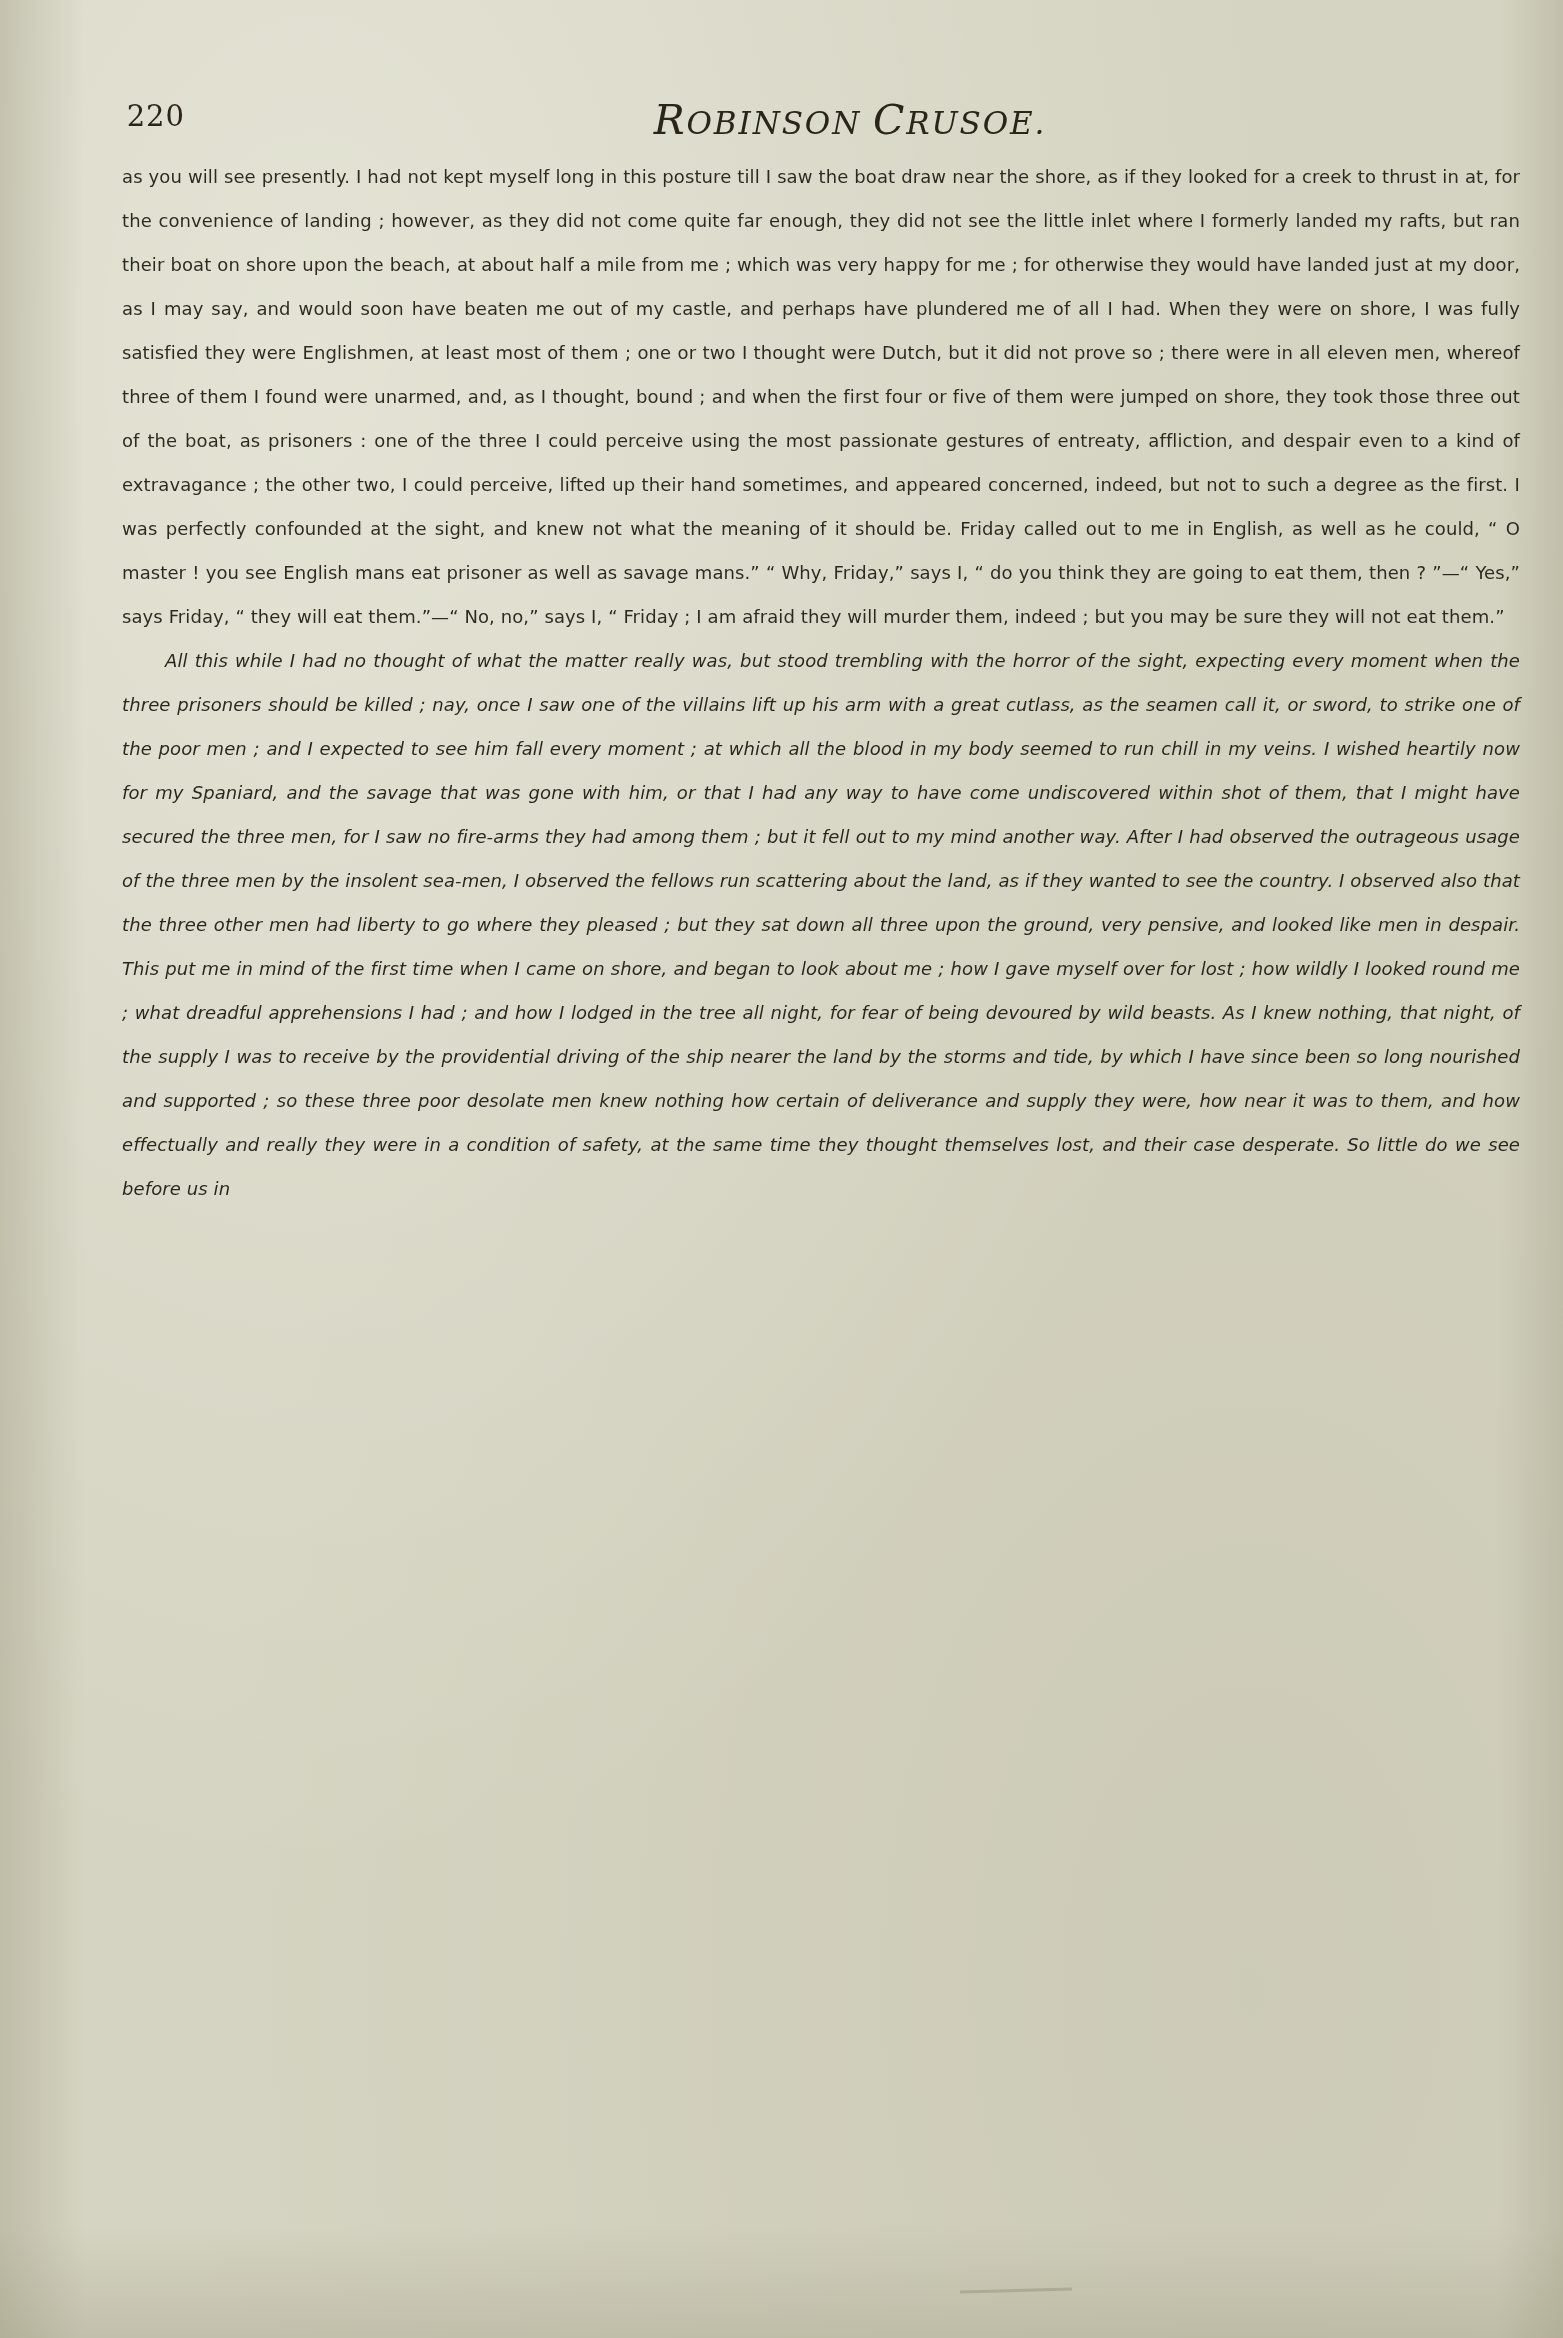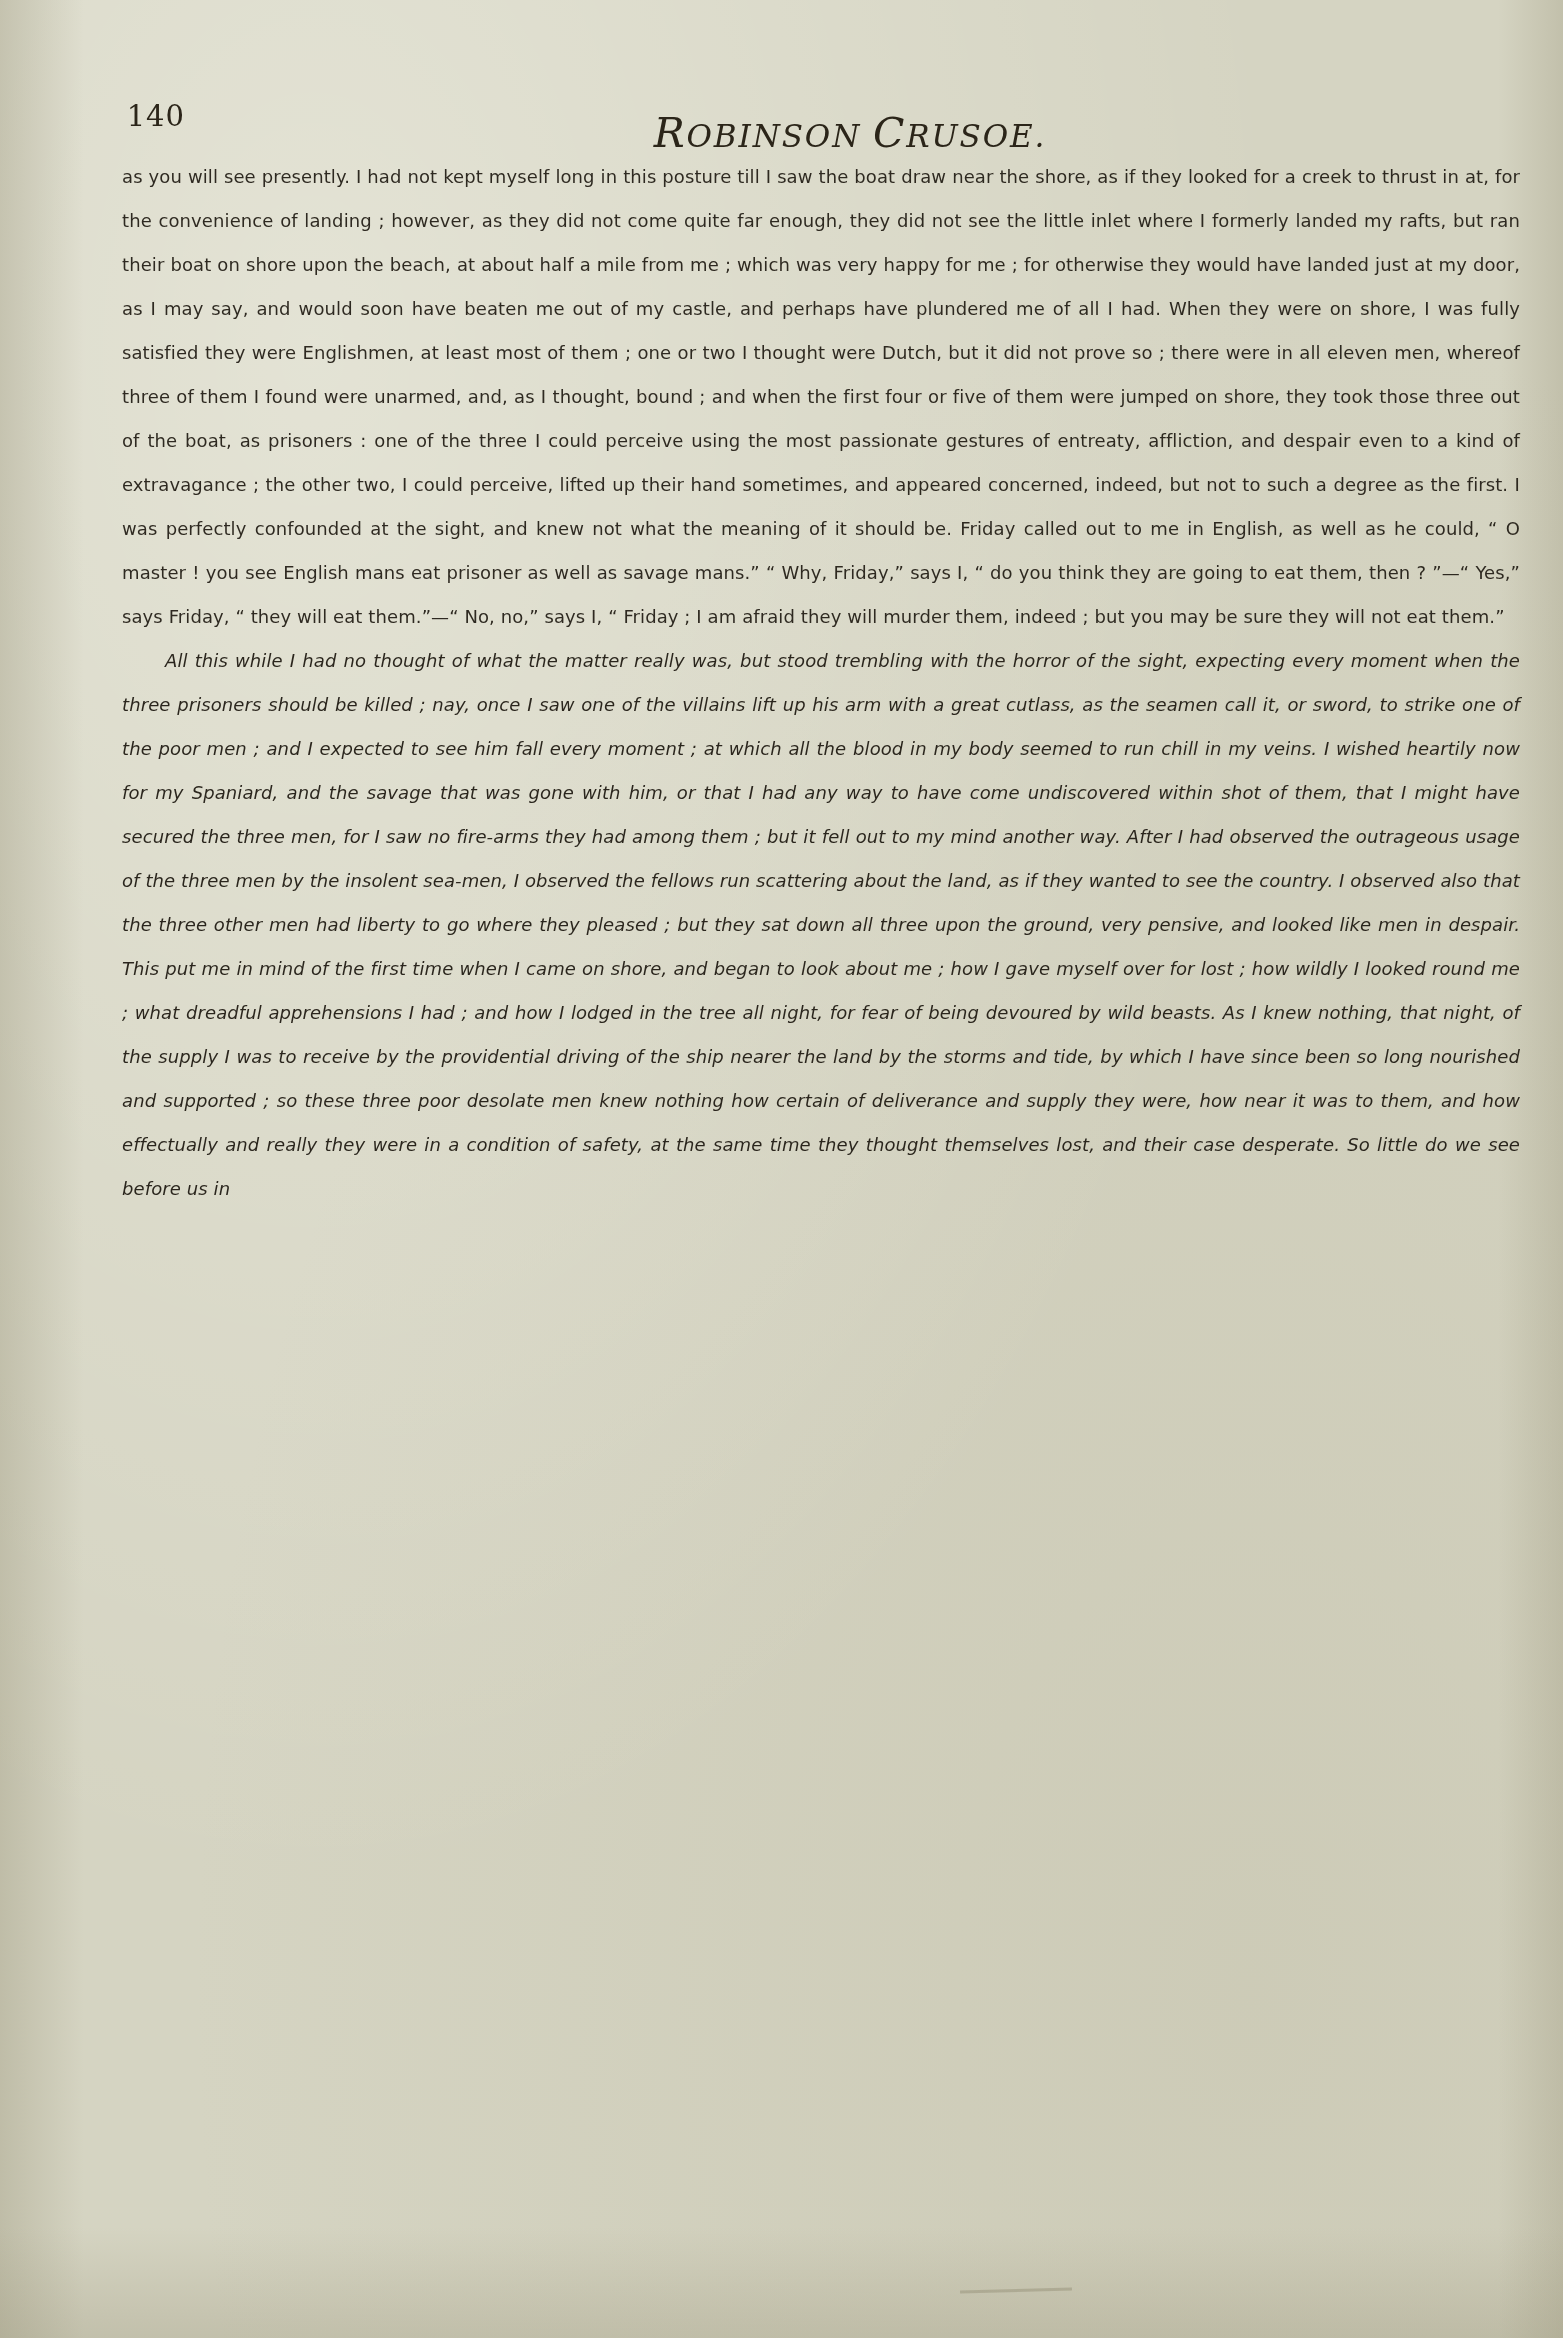--- a/index.html
+++ b/index.html
@@ -39,21 +39,21 @@
     left: 4.7px;
     top: 13px;
     font-size: 29px;
     letter-spacing: 0.9px;
     color: #2b2519;
     font-family: "DejaVu Serif", serif;
   }
   .running-title {
     position: absolute;
     left: 0;
-    top: 23px;
+    top: 10px;
     width: 1398px;
     text-align: center;
     font-family: "DejaVu Serif", serif;
     font-style: italic;
     font-size: 31px;
     letter-spacing: 1.9px;
     color: #2b2519;
     text-indent: 58px;
   }
   .running-title .sc {
@@ -109,21 +109,21 @@
 </head>
 <body>
 
 <div class="page">
   <div class="edge-shade-left"></div>
   <div class="edge-shade-right"></div>
   <div class="edge-shade-bottom"></div>
 
   <div class="page-inner">
     <div class="header">
-      <div class="folio">140</div>
+      <div class="folio">220</div>
       <div class="running-title">
         <span class="sc">R</span><span>OBINSON</span><span>&nbsp;</span><span class="sc">C</span><span>RUSOE.</span>
       </div>
     </div>
 
     <div class="body-text">
       <p class="fade-top">as you will see presently.  I had not kept myself long in this posture till I saw the boat draw near the shore, as if they looked for a creek to thrust in at, for the convenience of landing ; however, as they did not come quite far enough, they did not see the little inlet where I formerly landed my rafts, but ran their boat on shore upon the beach, at about half a mile from me ; which was very happy for me ; for otherwise they would have landed just at my door, as I may say, and would soon have beaten me out of my castle, and perhaps have plundered me of all I had.  When they were on shore, I was fully satisfied they were Englishmen, at least most of them ; one or two I thought were Dutch, but it did not prove so ; there were in all eleven men, whereof three of them I found were unarmed, and, as I thought, bound ; and when the first four or five of them were jumped on shore, they took those three out of the boat, as prisoners : one of the three I could perceive using the most passionate gestures of entreaty, affliction, and despair even to a kind of extravagance ; the other two, I could perceive, lifted up their hand sometimes, and appeared concerned, indeed, but not to such a degree as the first.  I was perfectly confounded at the sight, and knew not what the meaning of it should be.  Friday called out to me in English, as well as he could, “ O master ! you see English mans eat prisoner as well as savage mans.”  “ Why, Friday,” says I, “ do you think they are going to eat them, then ? ”—“ Yes,” says Friday, “ they will eat them.”—“ No, no,” says I, “ Friday ; I am afraid they will murder them, indeed ; but you may be sure they will not eat them.”</p>
       <p class="indent fade-mid">All this while I had no thought of what the matter really was, but stood trembling with the horror of the sight, expecting every moment when the three prisoners should be killed ; nay, once I saw one of the villains lift up his arm with a great cutlass, as the seamen call it, or sword, to strike one of the poor men ; and I expected to see him fall every moment ; at which all the blood in my body seemed to run chill in my veins.  I wished heartily now for my Spaniard, and the savage that was gone with him, or that I had any way to have come undiscovered within shot of them, that I might have secured the three men, for I saw no fire-arms they had among them ; but it fell out to my mind another way. After I had observed the outrageous usage of the three men by the insolent sea-men, I observed the fellows run scattering about the land, as if they wanted to see the country.  I observed also that the three other men had liberty to go where they pleased ; but they sat down all three upon the ground, very pensive, and looked like men in despair.  This put me in mind of the first time when I came on shore, and began to look about me ; how I gave myself over for lost ; how wildly I looked round me ; what dreadful apprehensions I had ; and how I lodged in the tree all night, for fear of being devoured by wild beasts.  As I knew nothing, that night, of the supply I was to receive by the providential driving of the ship nearer the land by the storms and tide, by which I have since been so long nourished and supported ; so these three poor desolate men knew nothing how certain of deliverance and supply they were, how near it was to them, and how effectually and really they were in a condition of safety, at the same time they thought themselves lost, and their case desperate.  So little do we see before us in</p>
     </div>
   </div>

